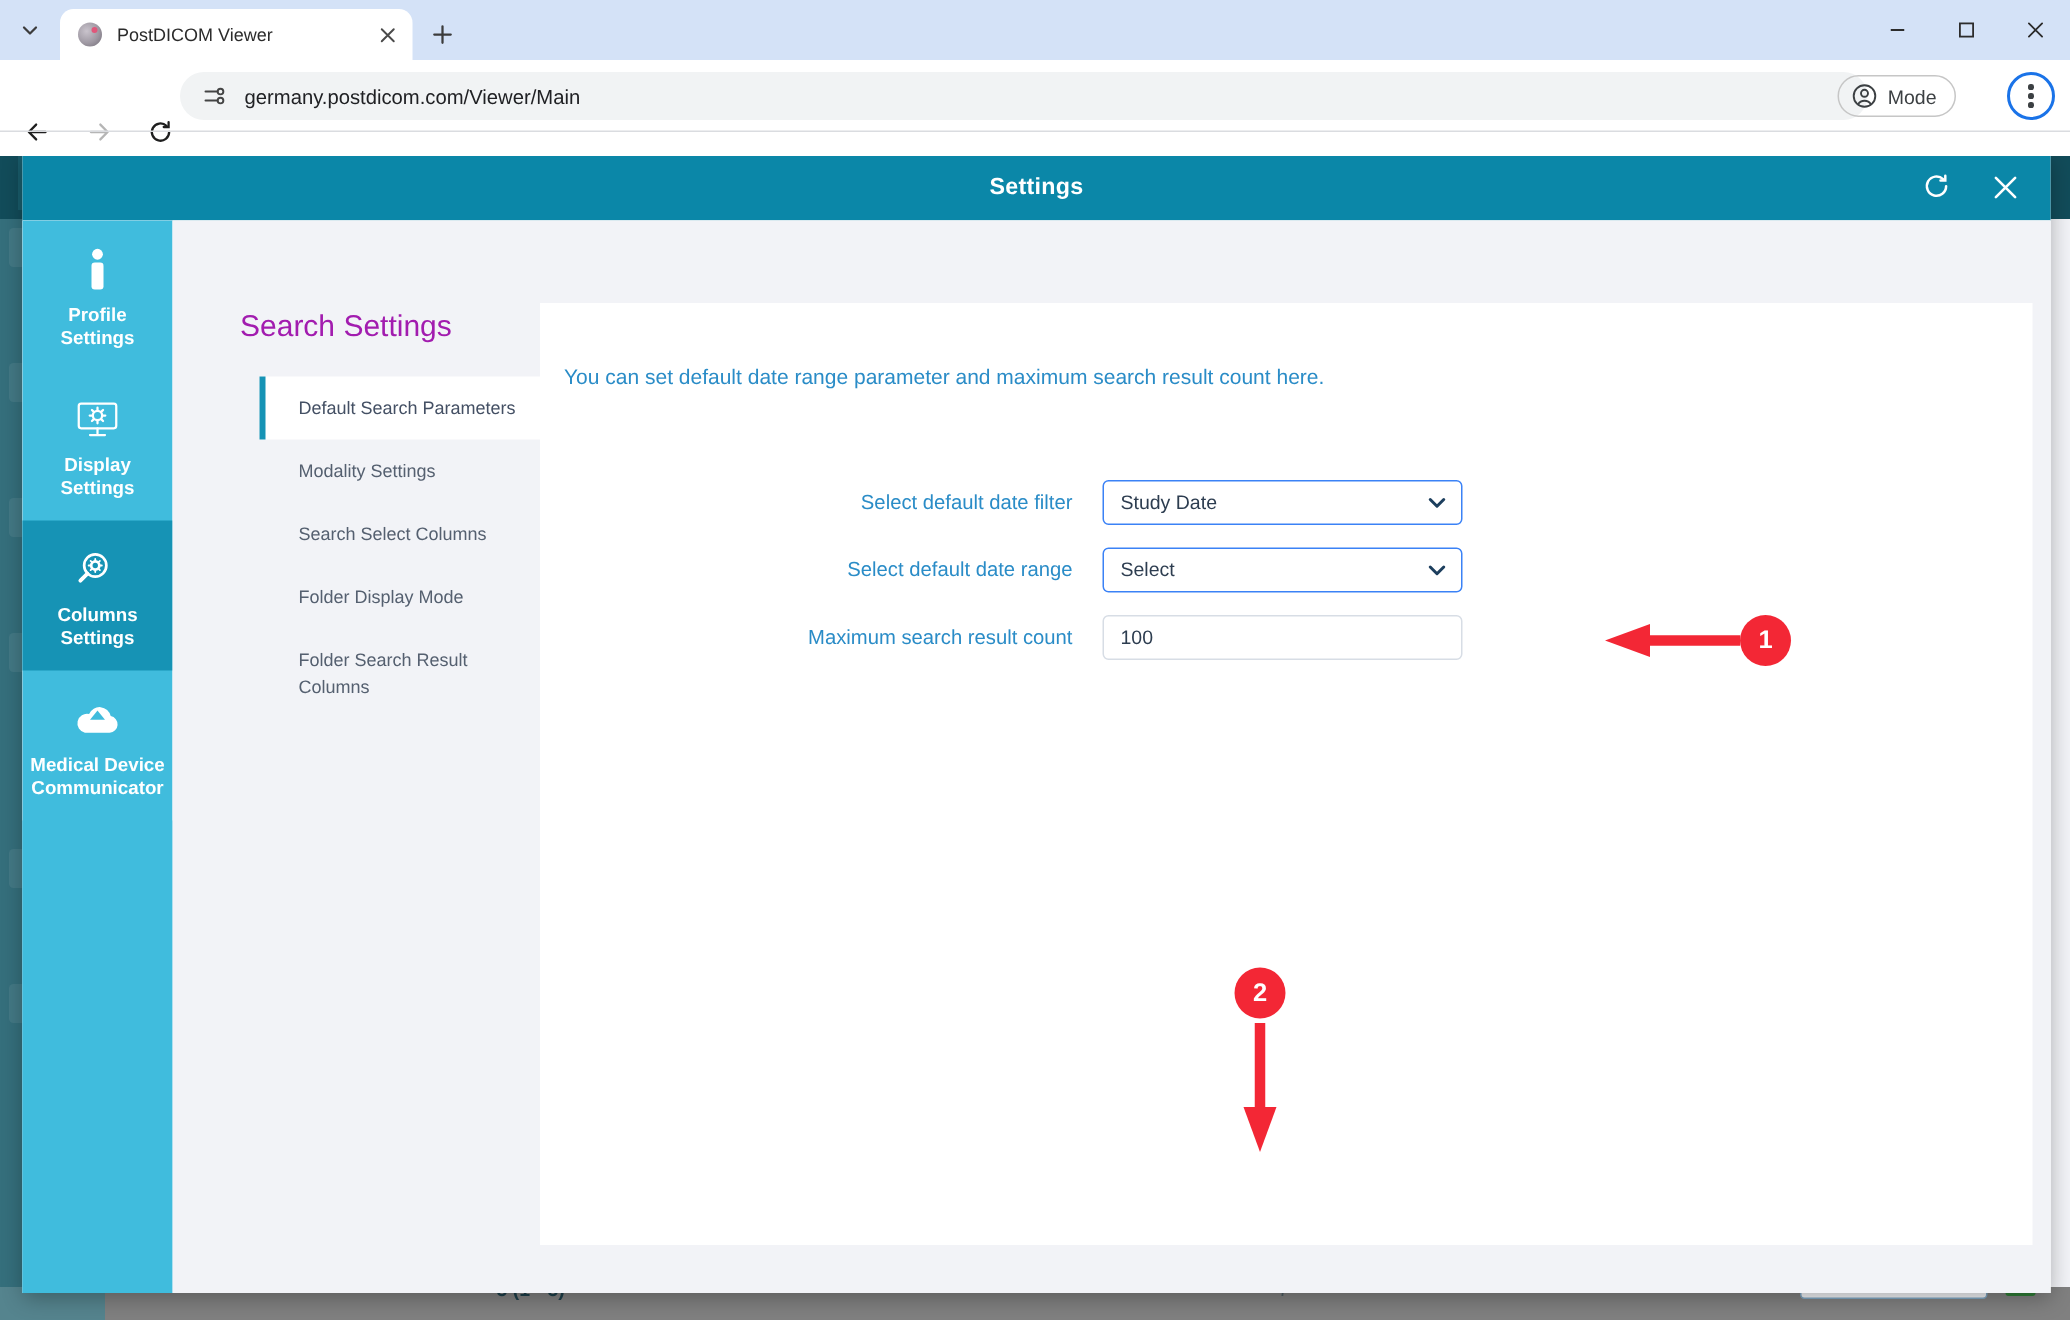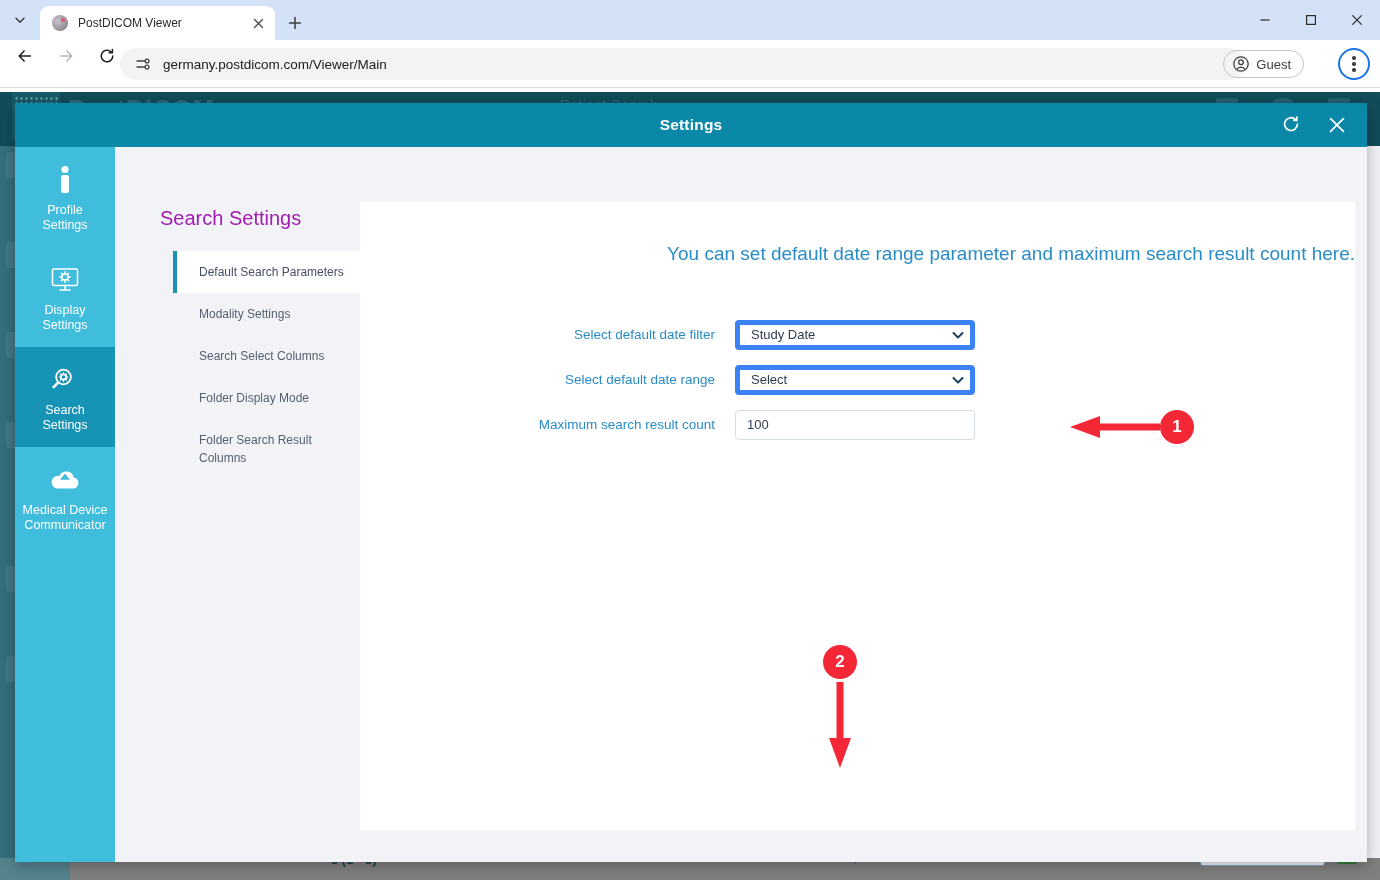--- a/index.html
+++ b/index.html
@@ -58,23 +58,23 @@
   }
 
   .winbtns { position: absolute; right: 0; top: 0; height: 40px; display: flex; }
   .winbtn {
     width: 46px; height: 40px;
     display: flex; align-items: center; justify-content: center;
     color: #2c2c2c;
   }
 
   .toolbar {
-    position: absolute; left: 0; top: 40px; width: 1380px; height: 52px;
+    position: absolute; left: 0; top: 40px; width: 1380px; height: 64px;
     background: #ffffff;
-    display: flex; align-items: flex-start;
+    display: flex; align-items: flex-end;
   }
   .navbtn {
     width: 32px; height: 32px; margin-left: 9px;
     display: flex; align-items: center; justify-content: center;
     color: #1f1f1f;
   }
   .navbtn.disabled { color: #b5b5b5; }
   .omnibox {
     position: absolute; left: 120px; top: 8px; width: 1125px; height: 32px;
     background: #f1f3f4; border-radius: 16px;
@@ -181,21 +181,21 @@
   .dialog-actions { position: absolute; right: 18px; top: 0; height: 44px; display: flex; align-items: center; gap: 22px; }
   .dlg-ic { width: 24px; height: 24px; color: #ffffff; display: flex; align-items: center; justify-content: center; }
 
   .dialog-body { position: relative; height: 715px; background: #ffffff; display: flex; }
   .side-item {
     width: 100px; padding: 16px 4px 14px; text-align: center;
     color: #ffffff;
   }
   .side-item.active { background: #1693b5; }
   .side-ic { height: 34px; display: flex; align-items: center; justify-content: center; margin-bottom: 6px; }
-  .side-lbl { font-size: 12.5px; font-weight: 400; line-height: 15px; }
+  .side-lbl { font-size: 12.5px; font-weight: 700; line-height: 15px; }
 
   .side-rest { background: #40bcdd; flex: 1 1 auto; }
   .side-col { display: flex; flex-direction: column; width: 100px; flex: 0 0 100px; background: #40bcdd; }
 
   
   .main { flex: 1 1 auto; background: #f2f3f7; position: relative; overflow: hidden; }
   .page-title {
     position: absolute; left: 45px; top: 60px;
     font-size: 20px; color: #a21caf; font-weight: 400;
   }
@@ -211,34 +211,34 @@
   }
   .subnav-item.active {
     background: #ffffff; border-left: 4px solid #1693b5; color: #445064;
   }
 
   .card {
     position: absolute; left: 245px; top: 55px; width: 995px; height: 628px;
     background: #ffffff;
   }
   .card-desc {
-    position: absolute; left: 0; right: 0; top: 41px;
-    text-align: right; font-size: 19px; color: #2a8cc7;
+    position: absolute; left: 16px; right: 0; top: 41px;
+    text-align: left; font-size: 14px; color: #2a8cc7;
   }
 
   .form { position: absolute; left: 170px; top: 110px; }
   .frow { display: flex; align-items: center; height: 45px; }
   .flabel {
     width: 205px; text-align: right; padding-right: 20px;
     font-size: 13.5px; color: #2a8cc7;
   }
   .fctl { position: relative; width: 240px; }
   .fselect {
     width: 240px; height: 30px;
-    border: 5px solid #3b82f6; border-radius: 4px; background: #ffffff;
+    border: 1px solid #3b82f6; border-radius: 4px; background: #ffffff;
     display: flex; align-items: center; padding: 0 30px 0 11px;
     font-size: 13px; color: #2d3d50;
   }
   .fchev {
     position: absolute; right: 10px; top: 8px; width: 14px; height: 14px;
     color: #1d3f5e;
   }
   .finput {
     width: 240px; height: 30px;
     border: 1px solid #d7dde5; border-radius: 4px; background: #ffffff;
@@ -346,21 +346,21 @@
         <div class="side-item active">
           <div class="side-ic">
             <svg width="30" height="30" viewBox="0 0 30 30" fill="none" stroke="#ffffff" stroke-width="1.8">
               <circle cx="13.5" cy="12" r="7.4"></circle>
               <path d="M8.3 17.4 3.6 22.1" stroke-width="2.6" stroke-linecap="round"></path>
               <circle cx="13.5" cy="12" r="2.7"></circle>
               <path d="M13.5 7.6v1.3M13.5 15.1v1.3M9.1 12h1.3M16.6 12h1.3M10.4 8.9l.9.9M15.7 14.2l.9.9M16.6 8.9l-.9.9M11.3 14.2l-.9.9" stroke-width="1.2" stroke-linecap="round"></path>
             </svg>
           </div>
           <div class="side-lbl">
-            <div>Search</div>
+            <div>Columns</div>
             <div>Settings</div>
           </div>
         </div>
 
         <div class="side-item">
           <div class="side-ic">
             <svg width="34" height="24" viewBox="0 0 34 24" fill="#ffffff">
               <path d="M8.6 20.5h16.5a5.6 5.6 0 0 0 .7-11.1A7.6 7.6 0 0 0 11.4 8a5.9 5.9 0 0 0-2.8 12.5z"></path>
               <path d="M17 5.6l5 6.2h-10z" fill="#40bcdd"></path>
             </svg>
@@ -511,21 +511,21 @@
         </svg>
       </div>
       <div class="omni-url" title="Search Google or type a URL">germany.postdicom.com/Viewer/Main</div>
     </div>
     <div class="guest-pill">
       <svg width="18" height="18" viewBox="0 0 20 20" fill="none" stroke="#3c4043" stroke-width="1.4">
         <circle cx="10" cy="10" r="8"></circle>
           <circle cx="10" cy="8" r="2.6"></circle>
           <path d="M5.2 16.2a5.6 5.6 0 0 1 9.6 0"></path>
       </svg>
-      <span class="lbl">Guest</span>
+      <span class="lbl">Mode</span>
     </div>
     <div class="kebab">
         <i></i>
         <i></i>
         <i></i>
       </div>
   </div>
   <div class="chrome-sep"></div>
 
 </div>

